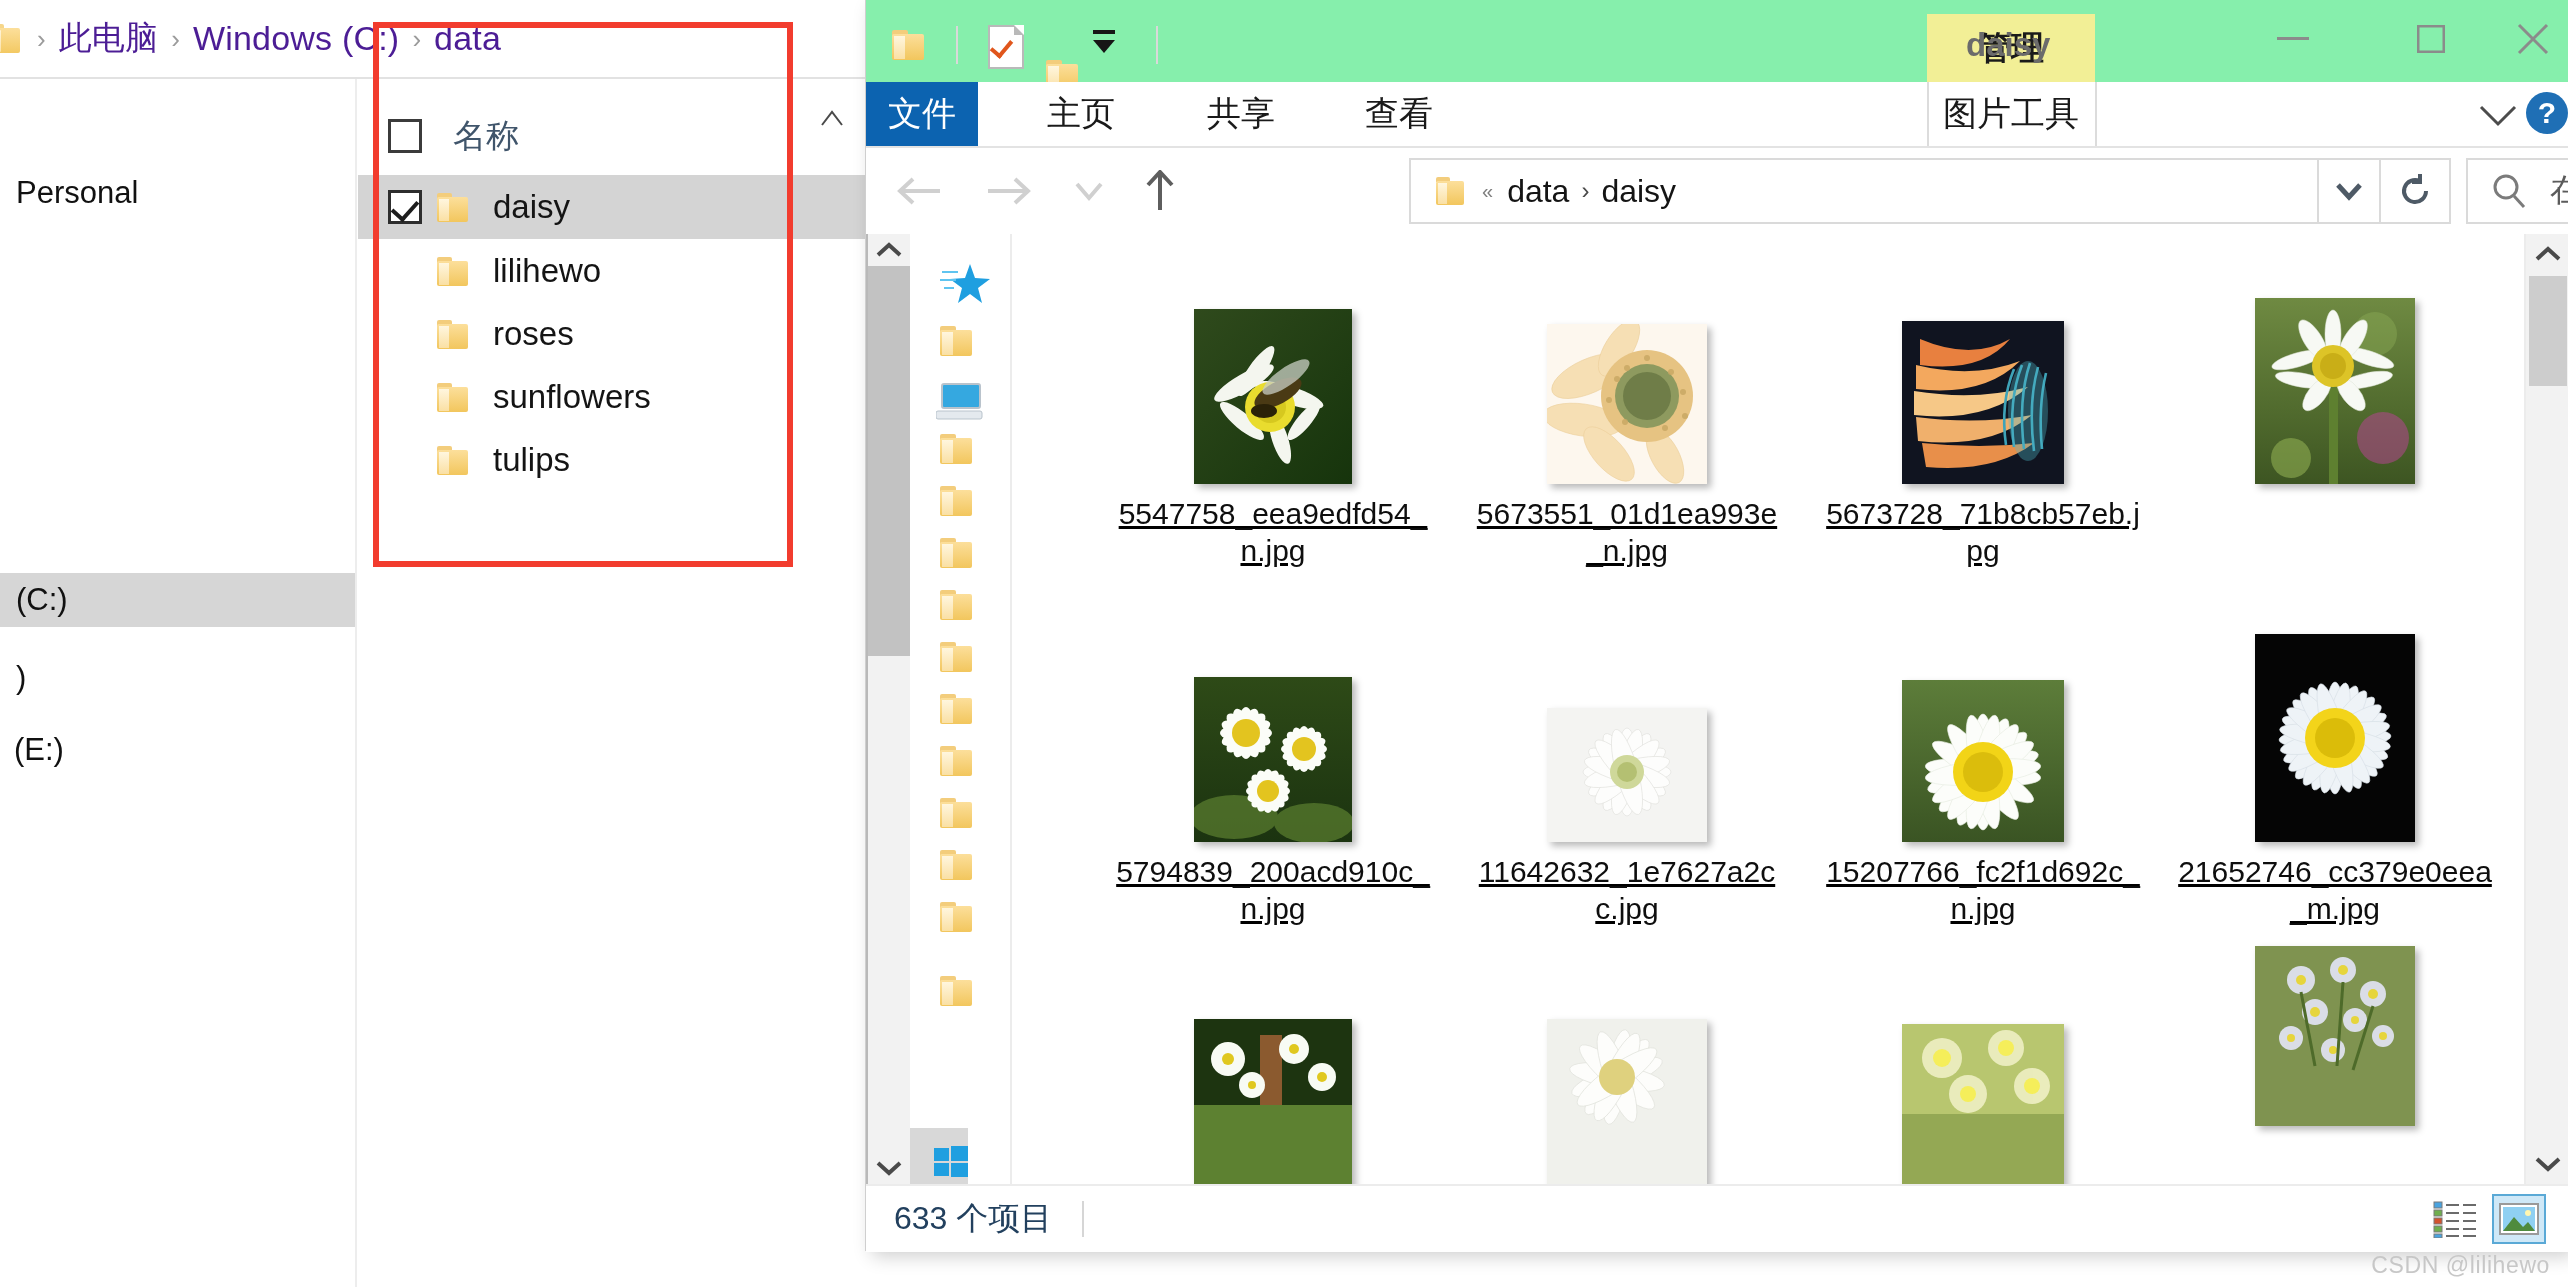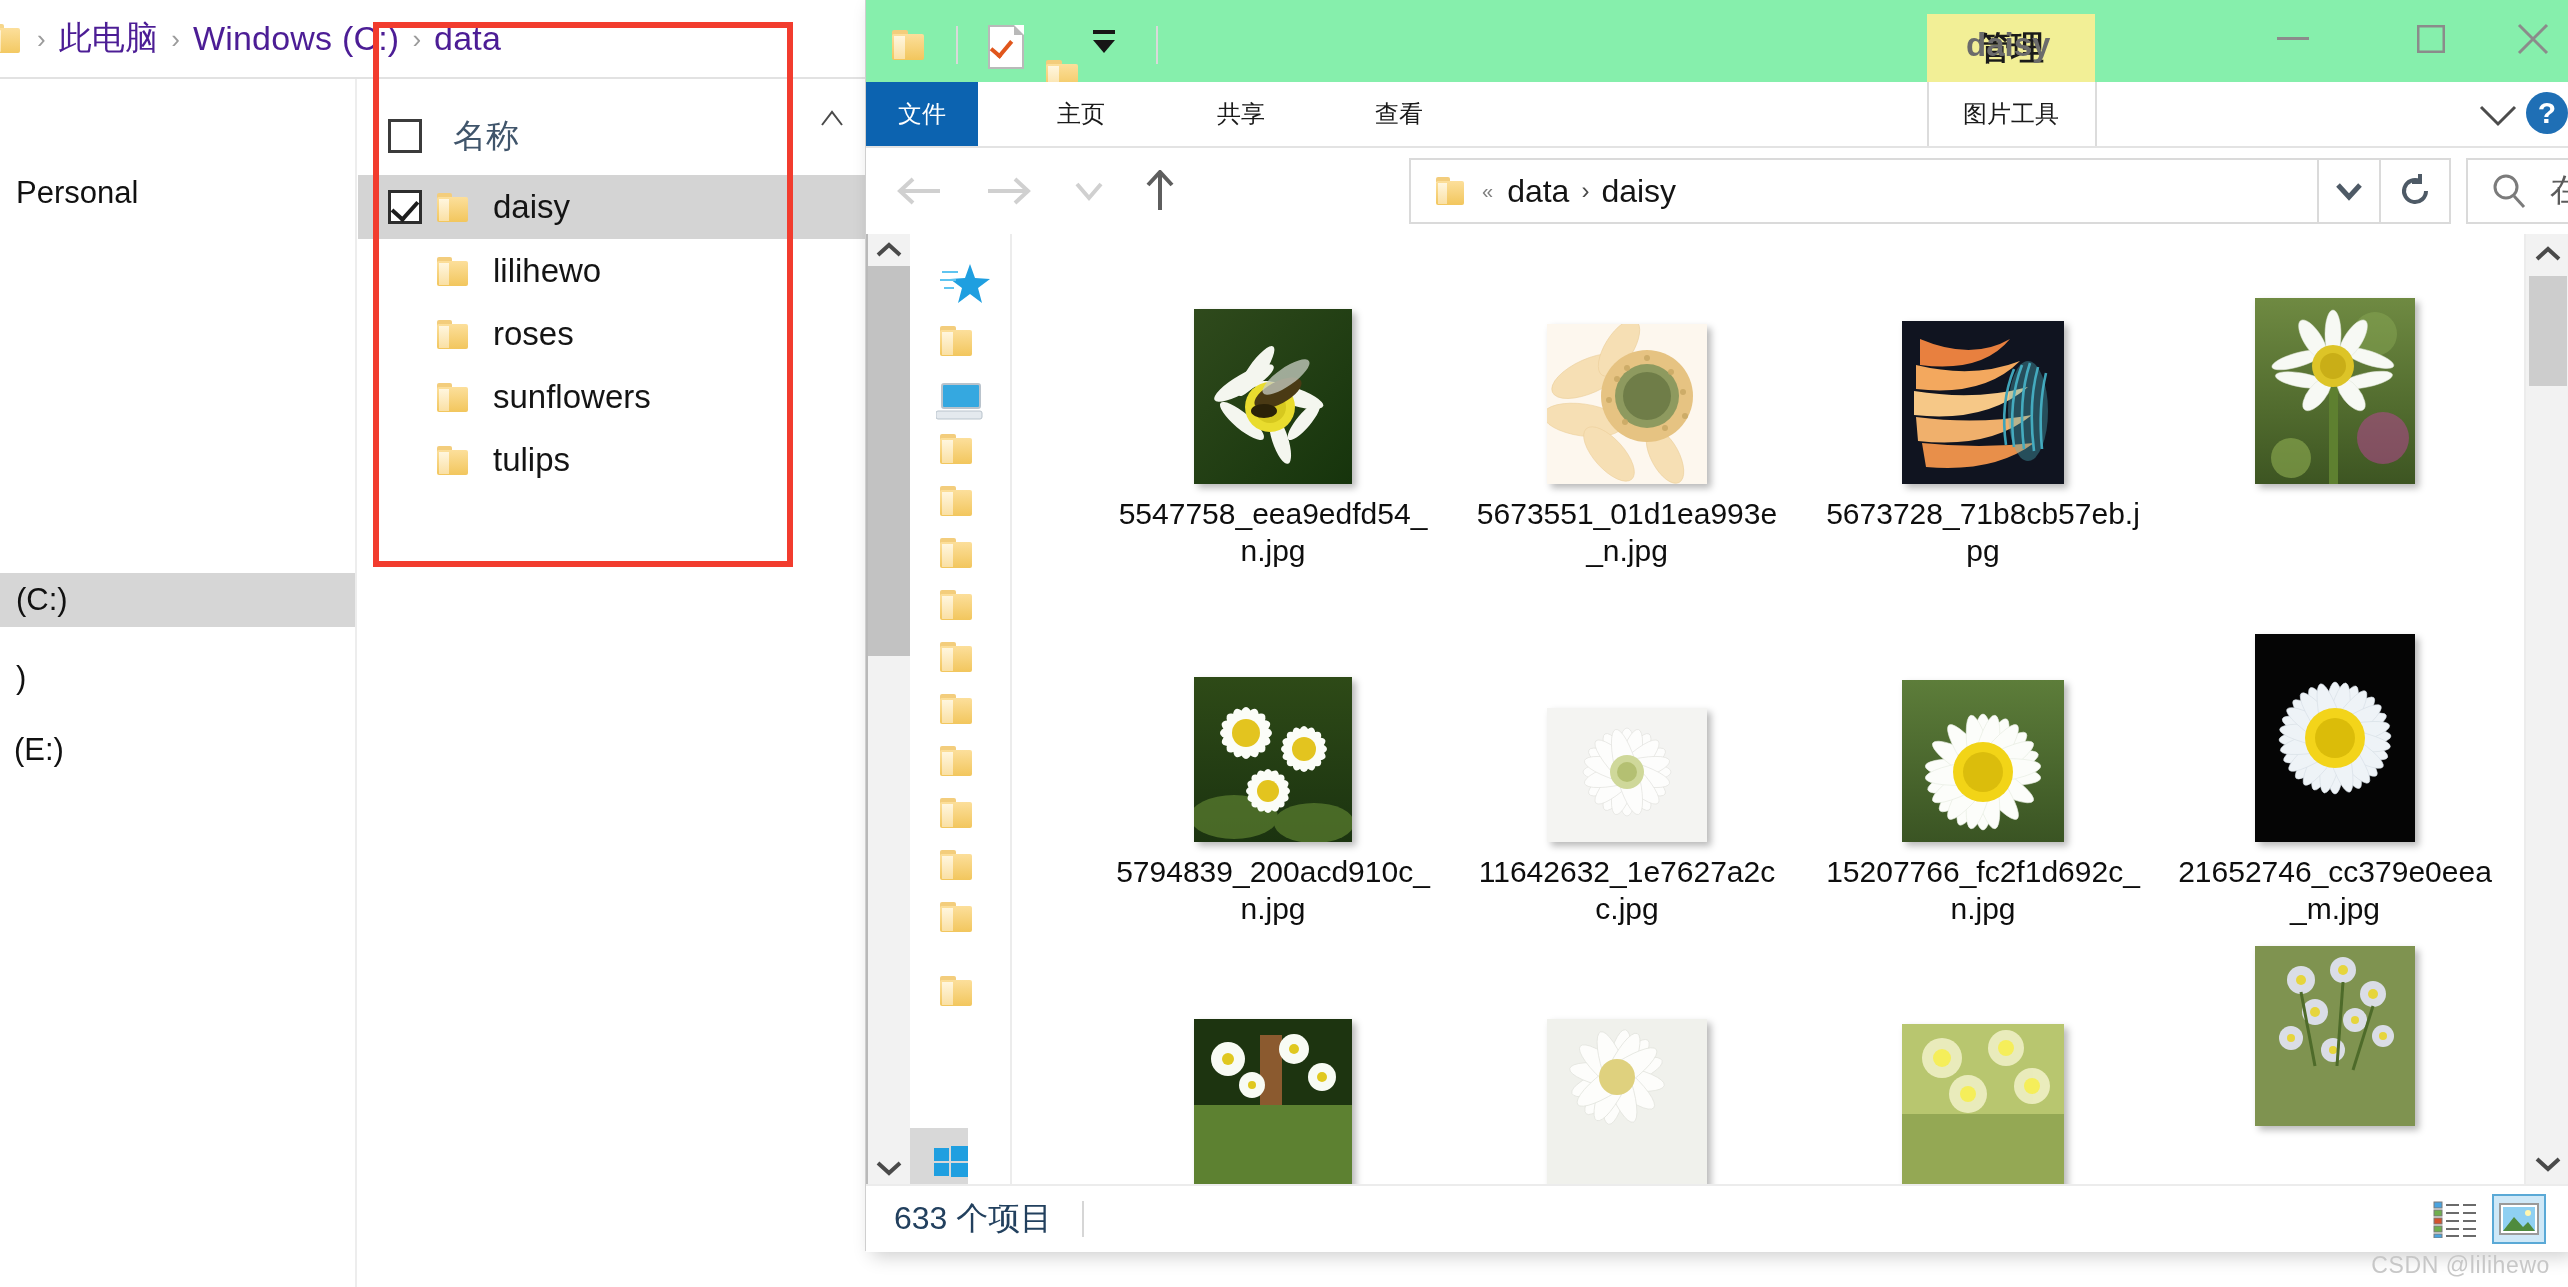--- a/index.html
+++ b/index.html
@@ -87,21 +87,21 @@
   .winbtn svg{display:block;}
 
   
   #ctx-tab{position:absolute;left:1061px;top:14px;width:168px;height:68px;background:#f2ef96;
     display:flex;align-items:center;justify-content:center;}
   #ctx-tab span{font-size:33px;color:#1a1a1a;}
 
   
   #ribbon{position:absolute;left:0;top:82px;width:1702px;height:64px;background:#fff;}
   .rtab{position:absolute;top:0;height:64px;display:flex;align-items:center;justify-content:center;}
-  .rtab span{font-size:24px;color:#1a1a1a;white-space:nowrap;}
+  .rtab span{font-size:34px;color:#1a1a1a;white-space:nowrap;}
   .rtab.file{background:#0c63b0;}
   .rtab.file span{color:#fff;}
   #ribbon-bottom-line{position:absolute;left:0;top:146px;width:1702px;height:2px;background:#e3e3e3;}
   #ctx-divider-l{position:absolute;left:1061px;top:82px;width:2px;height:64px;background:#dcdcdc;}
   #ctx-divider-r{position:absolute;left:1229px;top:82px;width:2px;height:64px;background:#dcdcdc;}
 
   #ribbon-collapse{position:absolute;left:1610px;top:100px;width:44px;height:30px;}
   #help-btn{position:absolute;left:1660px;top:92px;width:42px;height:42px;border-radius:50%;
     background:#1f6fb5;display:flex;align-items:center;justify-content:center;}
   #help-btn span{color:#fff;font-size:30px;font-weight:bold;line-height:1;}
@@ -134,21 +134,21 @@
     border-right:2px solid #ececec;overflow:hidden;}
   .np-icon{position:absolute;left:74px;}
   #np-scroll-track{position:absolute;left:0;top:0;width:42px;height:950px;background:#f2f2f2;border-left:2px solid #b9b9b9;}
   #np-scroll-up{position:absolute;left:0;top:0;width:42px;height:32px;display:flex;align-items:center;justify-content:center;}
   #np-scroll-thumb{position:absolute;left:0;top:32px;width:42px;height:390px;background:#c2c2c2;}
   #np-scroll-down{position:absolute;left:0;bottom:0;width:42px;height:32px;display:flex;align-items:center;justify-content:center;}
   #np-bottom-strip{position:absolute;left:0;bottom:0;width:102px;height:56px;background:#d8d8d8;}
   .np-win-logo{position:absolute;left:68px;bottom:6px;width:34px;height:32px;}
 
   #filegrid{position:absolute;left:146px;top:0;width:1512px;height:950px;background:#fff;overflow:hidden;}
-  .tile{position:absolute;width:326px;}
+  .tile{position:absolute;width:326px;text-decoration:underline;}
   .thumb-wrap{position:relative;width:326px;height:190px;display:flex;align-items:flex-end;justify-content:center;}
   .thumb{box-shadow:4px 4px 7px rgba(0,0,0,.28);}
   .tile-label{margin-top:12px;text-align:center;font-size:30px;line-height:1.23;color:#0e0e0e;
     word-break:break-all;padding:0 6px;}
 
   
   #main-scroll{position:absolute;left:1658px;top:0;width:44px;height:950px;background:#f2f2f2;border-left:2px solid #ececec;}
   #ms-up{position:absolute;left:0;top:0;width:44px;height:40px;display:flex;align-items:center;justify-content:center;}
   #ms-thumb{position:absolute;left:3px;top:42px;width:38px;height:110px;background:#cdcdcd;}
   #ms-down{position:absolute;left:0;bottom:0;width:44px;height:40px;display:flex;align-items:center;justify-content:center;}

